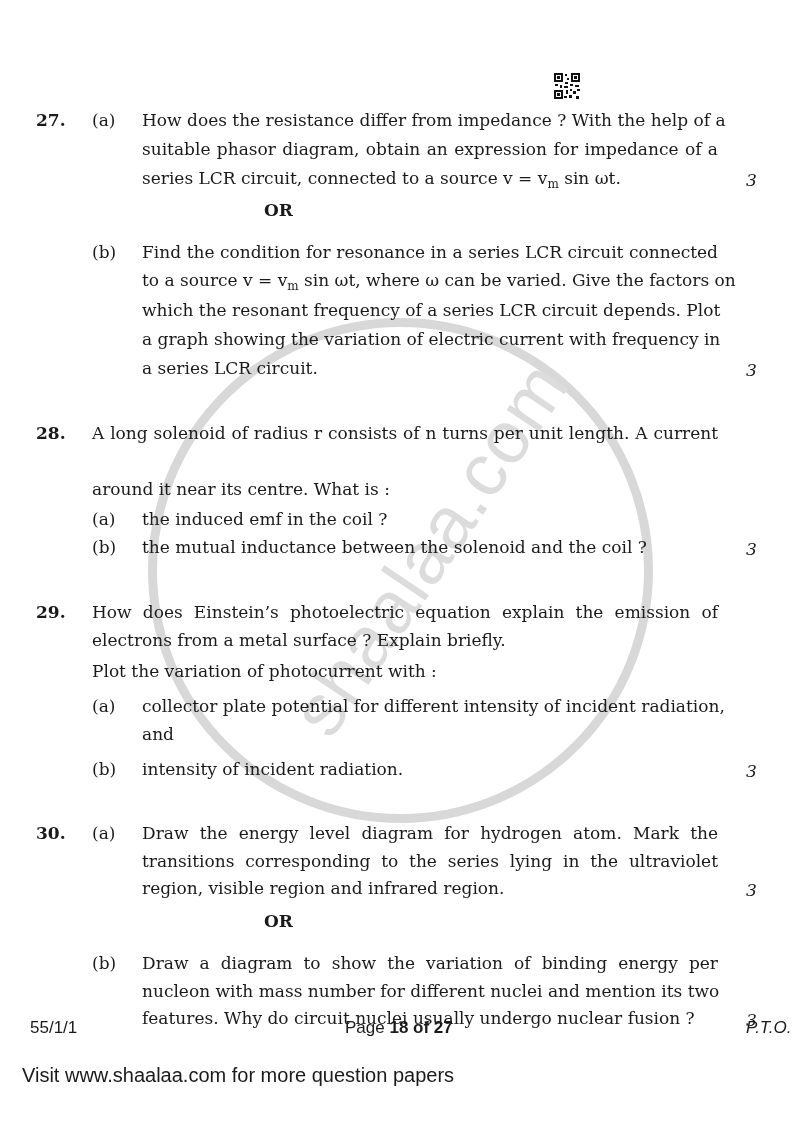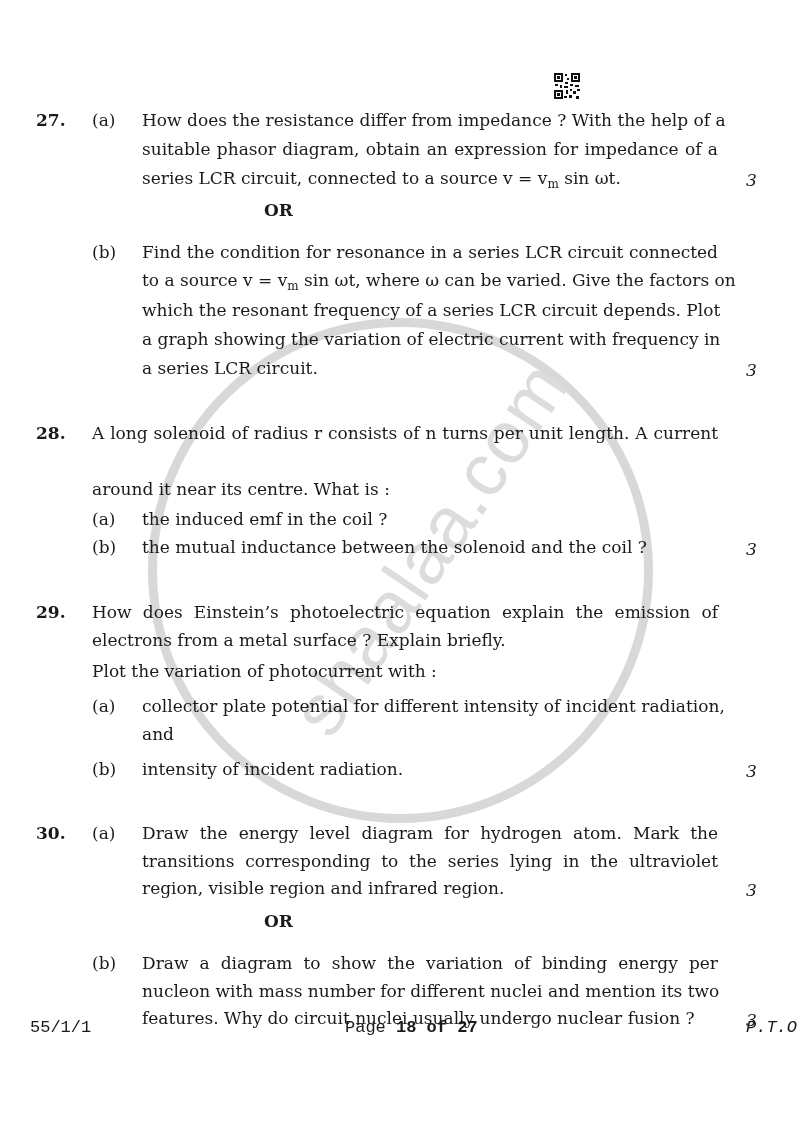--- a/index.html
+++ b/index.html
@@ -1,19 +1,19 @@
 <!DOCTYPE html>
 <html><head>
   <meta charset="utf-8">
   <style>
     html, body { margin: 0; padding: 0; background: #ffffff; }
     body { width: 800px; height: 1131px; position: relative; overflow: hidden; color: #1a1a1a; }
     .page { position: absolute; left: 0; top: 0; width: 800px; height: 1131px; }
     .serif { font-family: "DejaVu Serif", "Liberation Serif", serif; }
-    .sans { font-family: Liberation Mono, monospace; }
+    .sans { font-family: Liberation Sans, sans-serif; }
 
     .qr { position: absolute; left: 552px; top: 71px; width: 30px; height: 30px; }
 
     .watermark-circle {
       position: absolute; left: 148px; top: 318px; width: 505px; height: 505px;
       border: 9px solid #d8d8d8; border-radius: 50%; box-sizing: border-box;
       pointer-events: none;
     }
     .watermark-text {
       position: absolute; left: 230px; top: 535px; width: 360px; text-align: center;
@@ -120,13 +120,14 @@
   <div class="sub serif" style="top:953px">(b)</div>
   <div class="line serif just" style="left:142px; top:953px; width:576px">Draw a diagram to show the variation of binding energy per</div>
   <div class="line serif just" style="left:142px; top:981px; width:576px">nucleon with mass number for different nuclei and mention its two</div>
   <div class="line serif" style="left:142px; top:1008px">features. Why do circuit nuclei usually undergo nuclear fusion ?</div>
   <div class="marks serif" style="top:1010px">3</div>
 
   <div class="footer-code sans">55/1/1</div>
   <div class="footer-page sans"><span>Page </span><b>18</b><b> of </b><b>27</b></div>
   <div class="footer-pto sans">P.T.O.</div>
 
+  <div class="visit sans">Visit www.shaalaa.com for more question papers</div>
 </div>
 
 </body></html>

